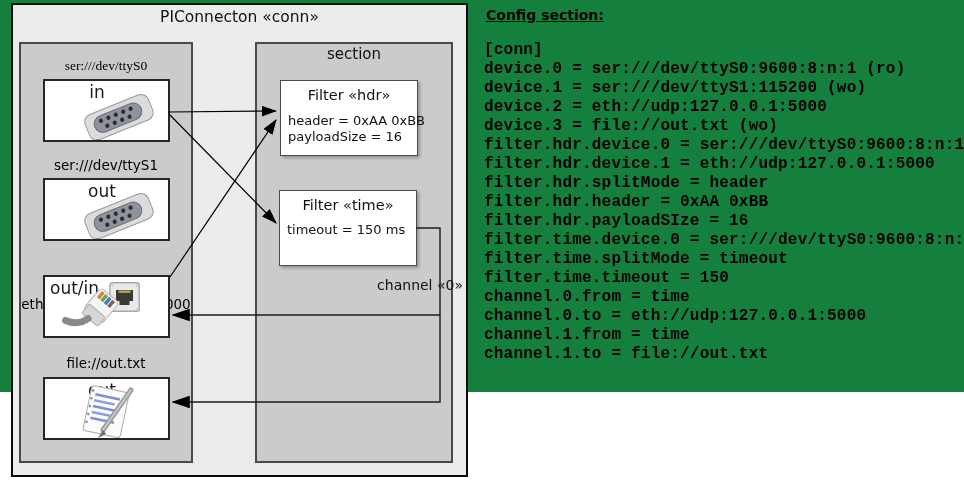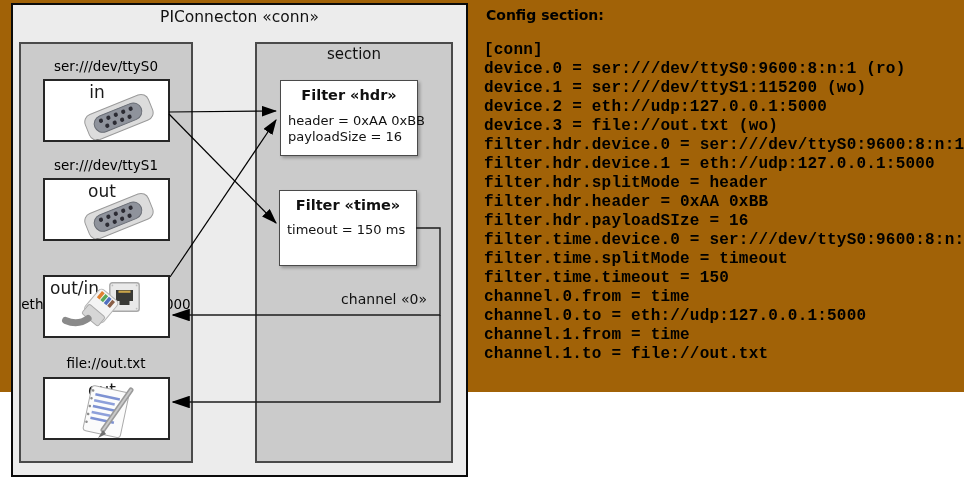--- a/index.html
+++ b/index.html
@@ -1,66 +1,66 @@
 <!DOCTYPE html>
 <html><head>
 <meta charset="utf-8">
 <style>
   html,body{margin:0;padding:0;background:#fff;}
   body{width:964px;height:484px;overflow:hidden;font-family:"DejaVu Sans",sans-serif;color:#000;}
-  #stage{position:relative;width:964px;height:392px;background:#a16207;}
+  #stage{position:relative;width:964px;height:392px;background:#15803d;}
   #diagram{position:absolute;left:0;top:0;width:480px;height:484px;}
 
   .outer-box{position:absolute;left:11px;top:3px;width:457px;height:474px;
     background:#ececec;border:2px solid #0a0a0a;box-sizing:border-box;}
   .diagram-title{position:absolute;left:11px;top:8px;width:457px;text-align:center;
     font-size:15.5px;color:#111;}
   .group-box{position:absolute;top:42px;height:421px;background:#cbcbcb;
     border:2px solid #4a4a4a;box-sizing:border-box;}
   .devices-box{left:19px;width:174px;}
   .filters-box{left:255px;width:198px;}
   .filters-title{position:absolute;left:255px;top:45px;width:198px;text-align:center;
     font-size:15px;color:#111;}
 
   .dev-label{position:absolute;font-size:13.5px;color:#000;white-space:nowrap;}
   .dev-label.c{text-align:center;}
-  .lbl-tty0{left:20px;top:58px;width:172px;}
+  .lbl-tty0{left:20px;top:58px;width:172px;font-family:Liberation Serif, serif;}
   .lbl-tty1{left:20px;top:157px;width:172px;}
   .lbl-eth{left:20px;top:256px;width:172px;margin-top:40px;}
   .lbl-file{left:20px;top:355px;width:172px;}
 
   .dev-card{position:absolute;left:43px;width:127px;height:63px;background:#fff;
     border:2px solid #262626;box-sizing:border-box;overflow:hidden;}
   .card-in{top:79px;text-decoration:underline;}
   .card-out1{top:178px;}
   .card-ethio{top:275px;}
   .card-fileout{top:377px;}
   .dir-label{position:absolute;top:1px;font-size:17px;color:#1a1a1a;}
   .dir-c{left:0;width:104px;text-align:center;}
   .dir-l{left:5px;}
   .card-svg{position:absolute;}
 
   .filter-card{position:absolute;width:138px;background:#fff;border:1.5px solid #4a4a4a;
     box-sizing:border-box;box-shadow:2px 2px 3px rgba(0,0,0,0.28);}
   .filter-hdr{left:280px;top:80px;height:76px;}
   .filter-time{left:279px;top:190px;height:76px;}
-  .filter-title{margin-top:6px;text-align:center;font-size:14.5px;color:#111;font-weight:bold;}
+  .filter-title{margin-top:6px;text-align:center;font-size:14.5px;color:#111;}
   .filter-attrs{margin:10px 0 0 7px;font-size:13px;line-height:15.5px;white-space:pre;color:#111;}
   .filter-time .filter-attrs{margin-top:9px;}
 
   .channel-label{position:absolute;left:255px;width:172px;text-align:right;
     font-size:14px;color:#111;}
-  .ch0{top:291px;}
+  .ch0{top:277px;padding-left:36px;}
   .ch1{top:380px;}
 
   #wires{position:absolute;left:0;top:0;width:480px;height:484px;pointer-events:none;}
 
   #config{position:absolute;left:484px;top:0;width:480px;height:484px;}
   #config-heading{position:absolute;left:2px;top:7px;
-    font-family:"DejaVu Sans",sans-serif;font-weight:bold;font-size:14px;color:#000;}
+    font-family:"DejaVu Sans",sans-serif;font-weight:bold;font-size:14px;color:#000;text-decoration:underline;}
   #config-text{position:absolute;left:0;top:41px;margin:0;
     font-family:"Liberation Mono","DejaVu Sans Mono",monospace;font-weight:bold;
     font-size:16px;line-height:19px;letter-spacing:0.2px;white-space:pre;color:#000;}
 </style>
 </head>
 <body>
 
 <div id="stage">
 
   <div id="diagram">

